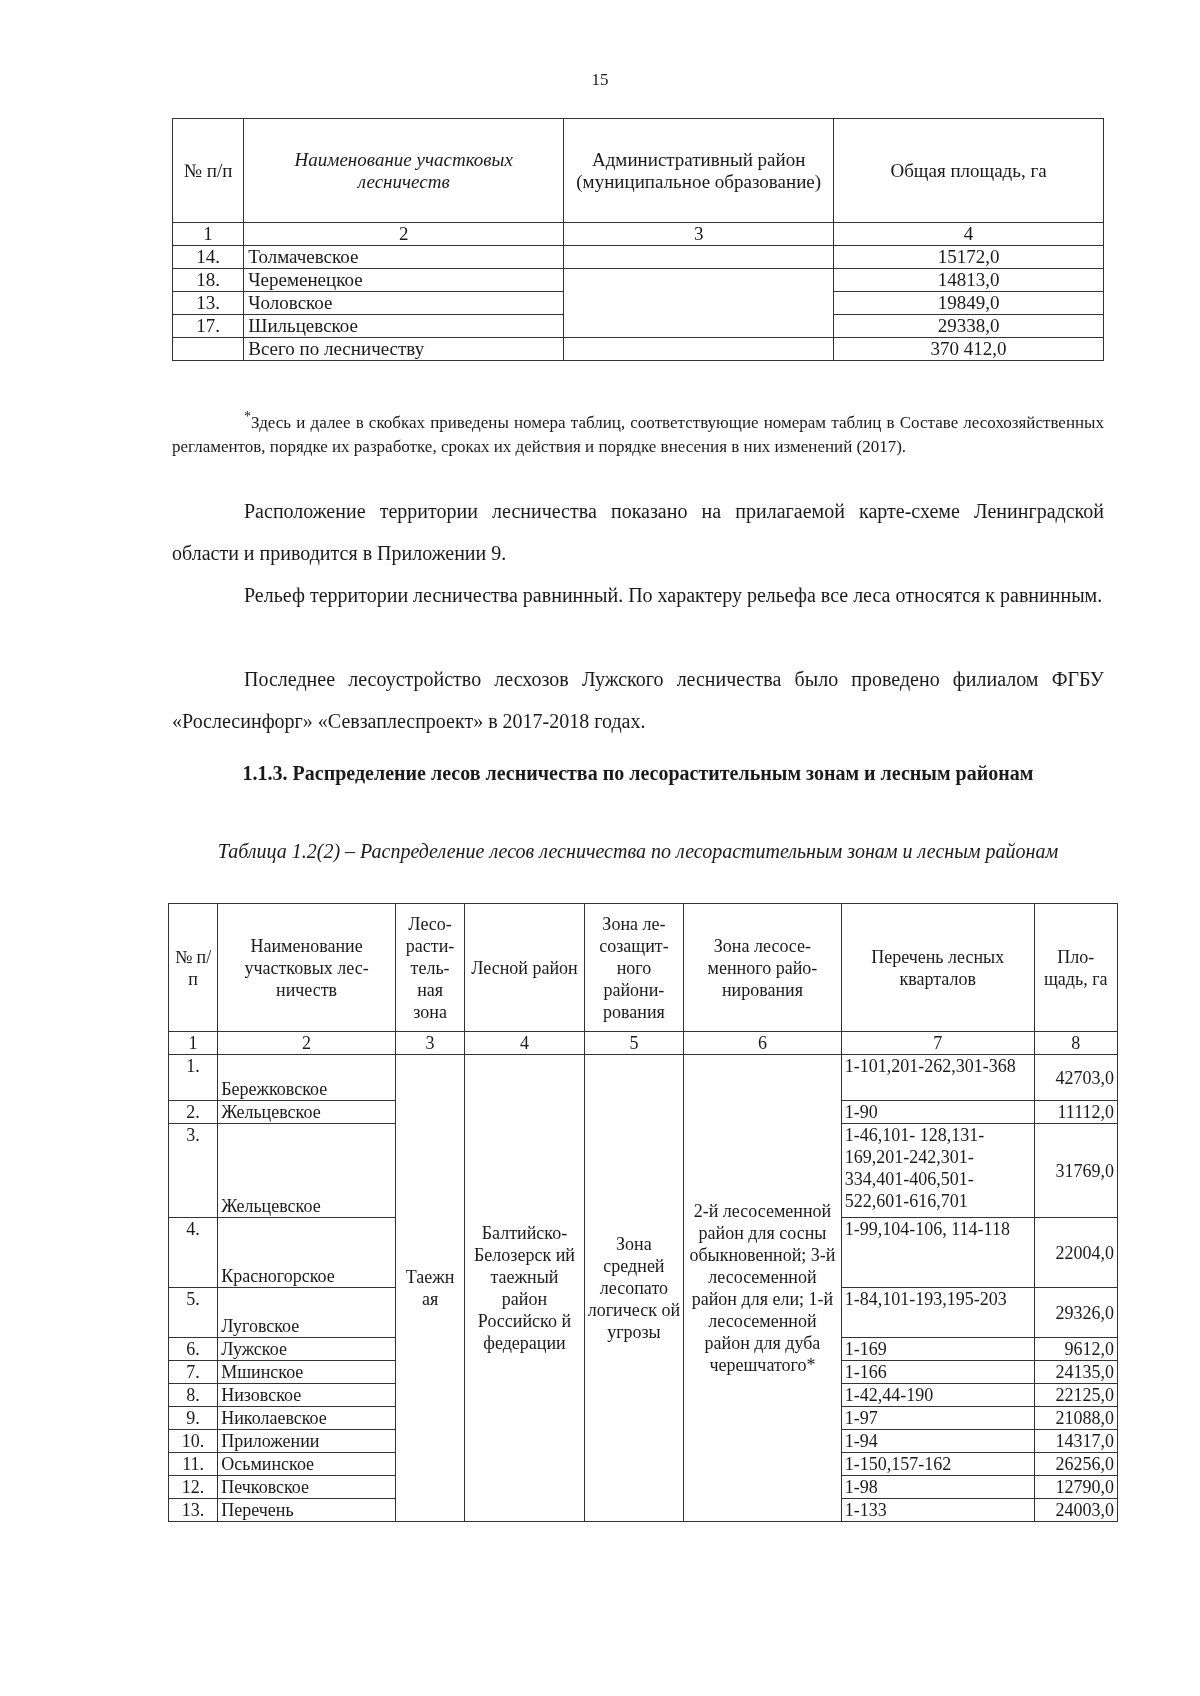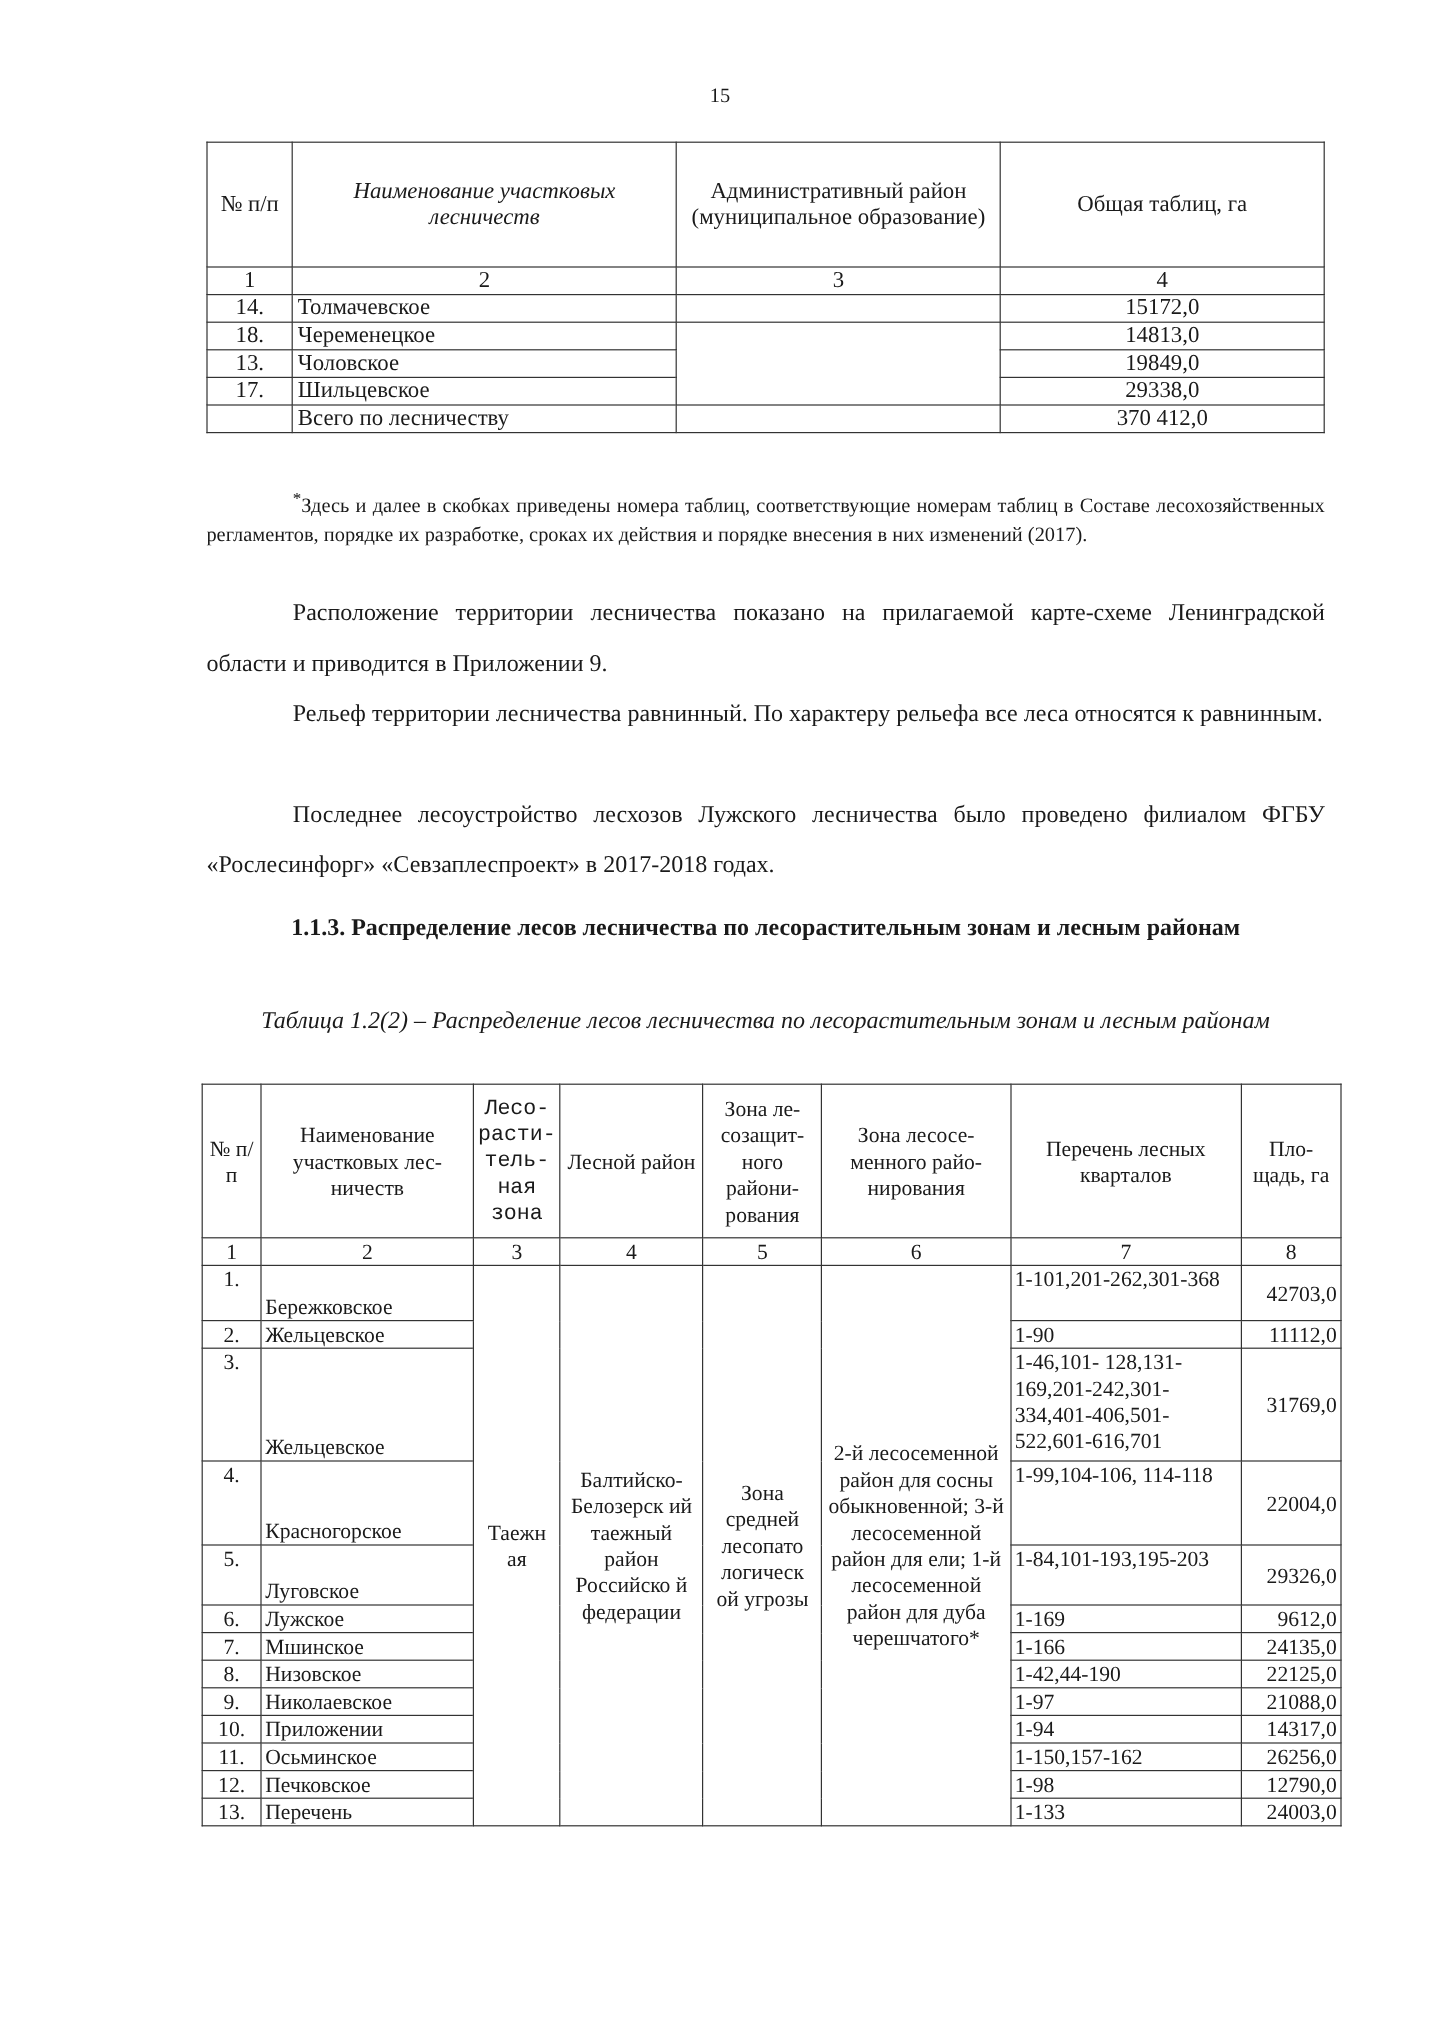--- a/index.html
+++ b/index.html
@@ -33,21 +33,21 @@
 <body>
 
 <div class="page-num">15</div>
 
 <table id="t1">
   <tbody>
       <tr style="height:104px;">
     <th class="c1">№ п/п</th>
     <th class="c2" style="text-align:center;font-style:italic;">Наименование участковых лесничеств</th>
     <th class="c3">Административный район (муниципальное образование)</th>
-    <th class="c4">Общая таблиц, га</th>
+    <th class="c4">Общая площадь, га</th>
   </tr>
   <tr class="idx">
     <td>1</td>
     <td>2</td>
     <td>3</td>
     <td>4</td>
   </tr>
   <tr>
     <td class="c1">14.</td>
     <td class="c2">Толмачевское</td>
@@ -88,21 +88,21 @@
 <div class="para" style="top:658px;">Последнее лесоустройство лесхозов Лужского лесничества было проведено филиалом ФГБУ «Рослесинфорг» «Севзаплеспроект» в 2017-2018 годах.</div>
 
 <div class="h3">1.1.3. Распределение лесов лесничества по лесорастительным зонам и лесным районам</div>
 <div class="caption">Таблица 1.2(2) – Распределение лесов лесничества по лесорастительным зонам и лесным районам</div>
 
 <table id="t2">
   <tbody>
       <tr style="height:128px;">
     <th style="width:42px;">№ п/п</th>
     <th style="width:170px;">Наименование участковых лес-ничеств</th>
-    <th style="width:62px;font-family:Liberation Mono, monospace;">Лесо-расти-тель-ная зона</th>
+    <th style="width:62px;">Лесо-расти-тель-ная зона</th>
     <th style="width:112px;">Лесной район</th>
     <th style="width:92px;">Зона ле-созащит-ного райони-рования</th>
     <th style="width:150px;">Зона лесосе-менного райо-нирования</th>
     <th style="width:185px;">Перечень лесных кварталов</th>
     <th style="width:76px;">Пло-щадь, га</th>
   </tr>
   <tr class="idx">
     <td>1</td>
     <td>2</td>
     <td>3</td>

